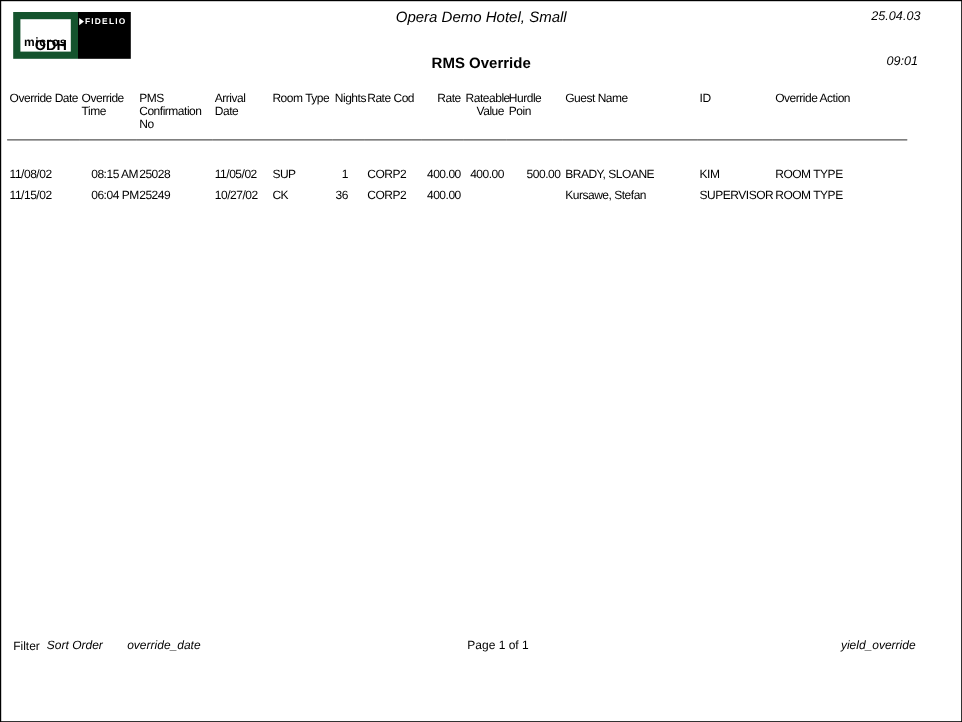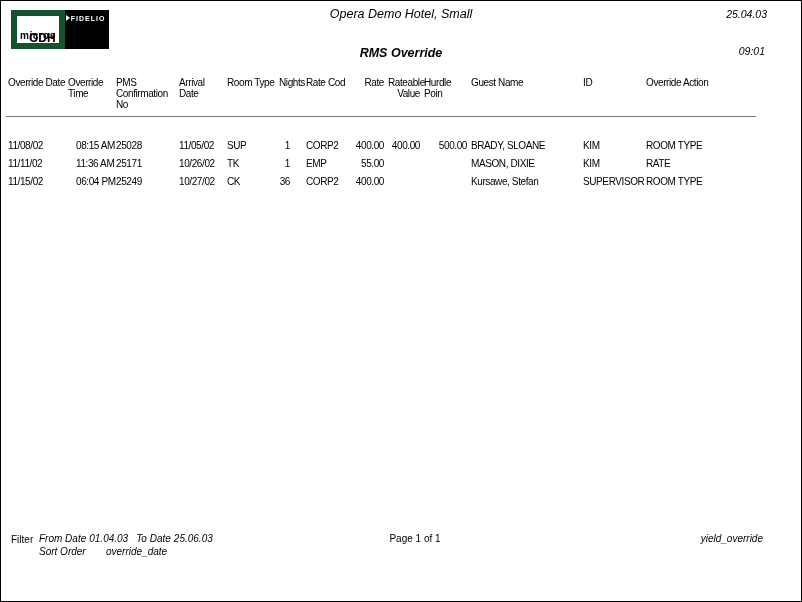--- a/index.html
+++ b/index.html
@@ -29,21 +29,21 @@
   }
   .logo-arrow {
     position: absolute; left: 1px; top: 5px;
     width: 0; height: 0;
     border-left: 4px solid #fff;
     border-top: 3px solid transparent;
     border-bottom: 3px solid transparent;
   }
   .prop-code { position: absolute; left: 28px; top: 30px; font-size: 12px; font-weight: bold; }
   .hotel-name { position: absolute; left: 0; right: 0; top: 6px; text-align: center; font-size: 12.5px; font-style: italic; }
-  .report-title { position: absolute; left: 0; right: 0; top: 45px; text-align: center; font-size: 12.5px; font-style: italic; font-weight: bold; }
+  .report-title { position: absolute; left: 0; right: 0; top: 45px; text-align: center; font-size: 12.5px; font-weight: bold; }
   .report-date { position: absolute; right: 34px; top: 7px; font-size: 10.5px; font-style: italic; }
   .report-time { position: absolute; right: 36px; top: 44px; font-size: 10.5px; font-style: italic; }
 
   
   .rpt-table-wrap { position: absolute; left: 5px; top: 76px; width: 752px; }
   table.rpt { border-collapse: collapse; table-layout: fixed; width: 750px; font-size: 10px; letter-spacing: -0.4px; }
   table.rpt th, table.rpt td { font-weight: normal; white-space: nowrap; overflow: visible; }
   table.rpt th {
     text-align: left; vertical-align: top;
     white-space: pre-line;
@@ -130,35 +130,20 @@
           <td class="rn">1</td>
           <td>CORP2</td>
           <td class="r">400.00</td>
           <td class="r">400.00</td>
           <td class="r">500.00</td>
           <td>BRADY, SLOANE</td>
           <td>KIM</td>
           <td>ROOM TYPE</td>
         </tr>
         <tr class="data-row">
-          <td>11/11/02</td>
-          <td class="time">11:36 AM</td>
-          <td>25171</td>
-          <td>10/26/02</td>
-          <td>TK</td>
-          <td class="rn">1</td>
-          <td>EMP</td>
-          <td class="r">55.00</td>
-          <td class="r"></td>
-          <td class="r"></td>
-          <td>MASON, DIXIE</td>
-          <td>KIM</td>
-          <td>RATE</td>
-        </tr>
-        <tr class="data-row">
           <td>11/15/02</td>
           <td class="time">06:04 PM</td>
           <td>25249</td>
           <td>10/27/02</td>
           <td>CK</td>
           <td class="rn">36</td>
           <td>CORP2</td>
           <td class="r">400.00</td>
           <td class="r"></td>
           <td class="r"></td>
@@ -166,22 +151,19 @@
           <td>SUPERVISOR</td>
           <td>ROOM TYPE</td>
         </tr>
       </tbody>
     </table>
   </div>
 
   <div class="footer-filter-label">Filter</div>
   <div class="footer-filter">
     <div>
-      <span class="lbl from-lbl">From Date</span><span>01.04.03</span><span class="lbl to-lbl">To Date</span><span>25.06.03</span>
-    </div>
-    <div>
       <span class="lbl sort-lbl">Sort Order</span><span>override_date</span>
     </div>
   </div>
   <div class="footer-page">Page 1 of 1</div>
   <div class="footer-file">yield_override</div>
 
 </div>
 
 </body></html>

